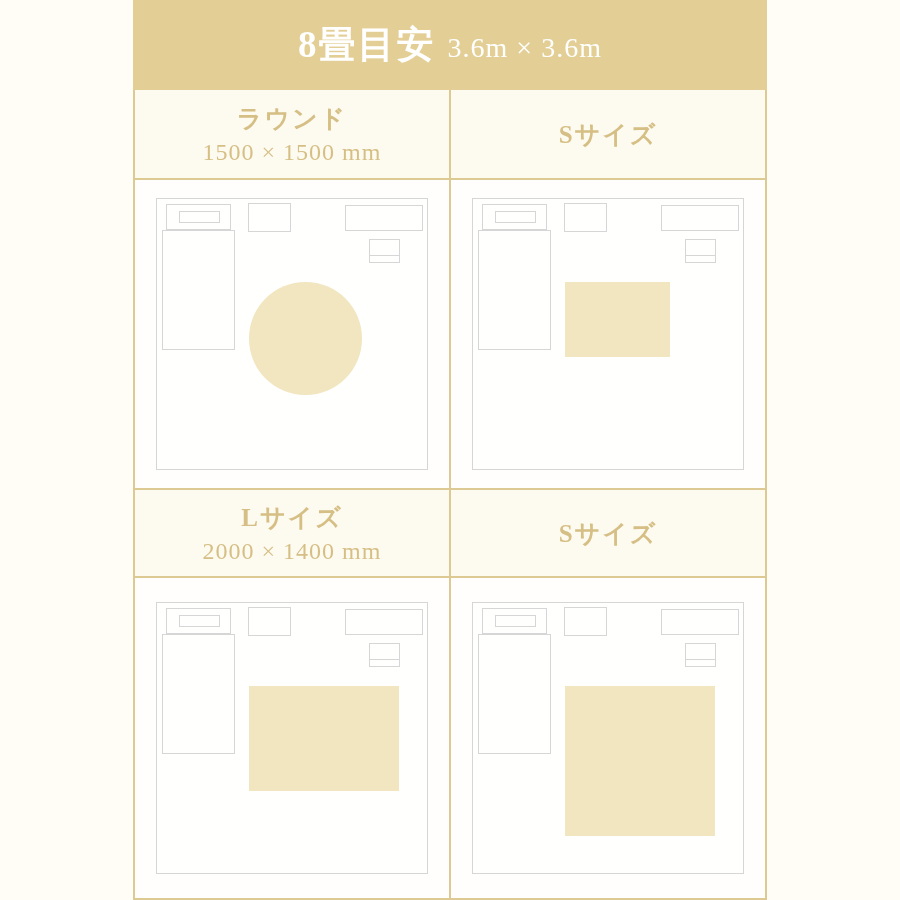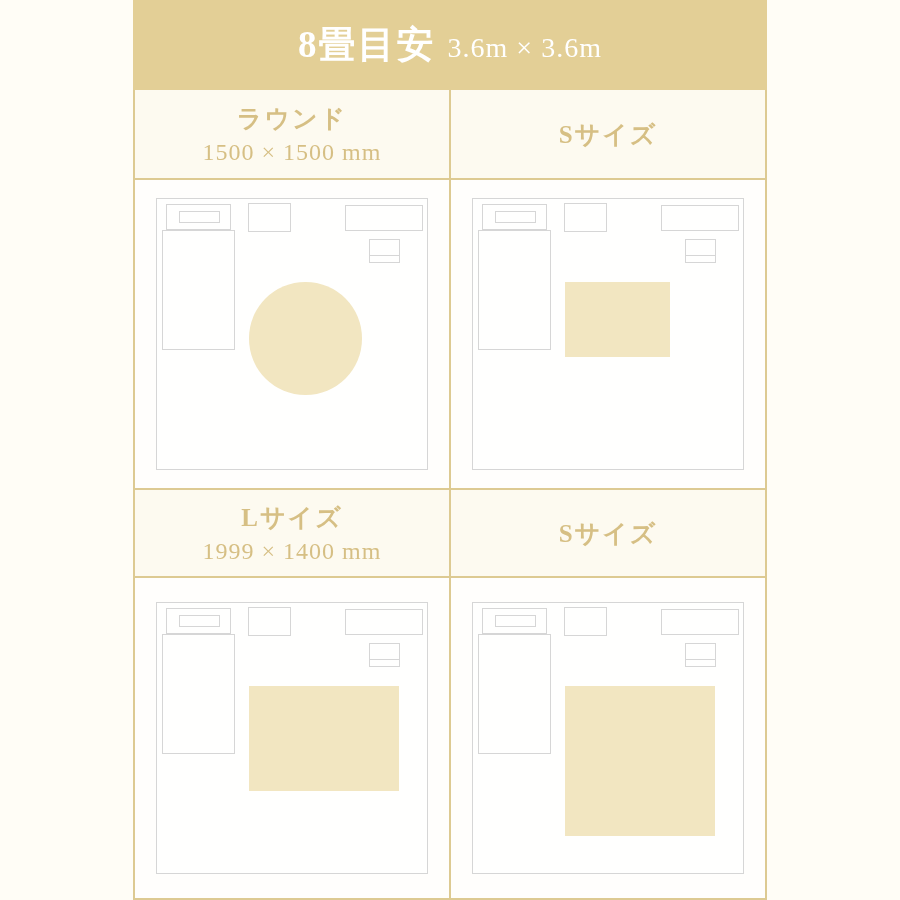--- a/index.html
+++ b/index.html
@@ -158,21 +158,21 @@
           <div class="furn desk"></div>
           <div class="furn chair">
               <div class="chair-line"></div>
             </div>
           <div class="rug" style="width: 105px; height: 75px;"></div>
         </div>
       </div>
 
       <div class="cell panel-header">
         <div class="panel-title">Lサイズ</div>
-        <div class="panel-dims">1999 × 1400 mm</div>
+        <div class="panel-dims">2000 × 1400 mm</div>
       </div>
       <div class="cell panel-header">
         <div class="panel-title">Sサイズ</div>
       </div>
 
       <div class="cell diagram">
         <div class="room">
           <div class="furn headboard"></div>
           <div class="furn pillow"></div>
           <div class="furn bed"></div>

